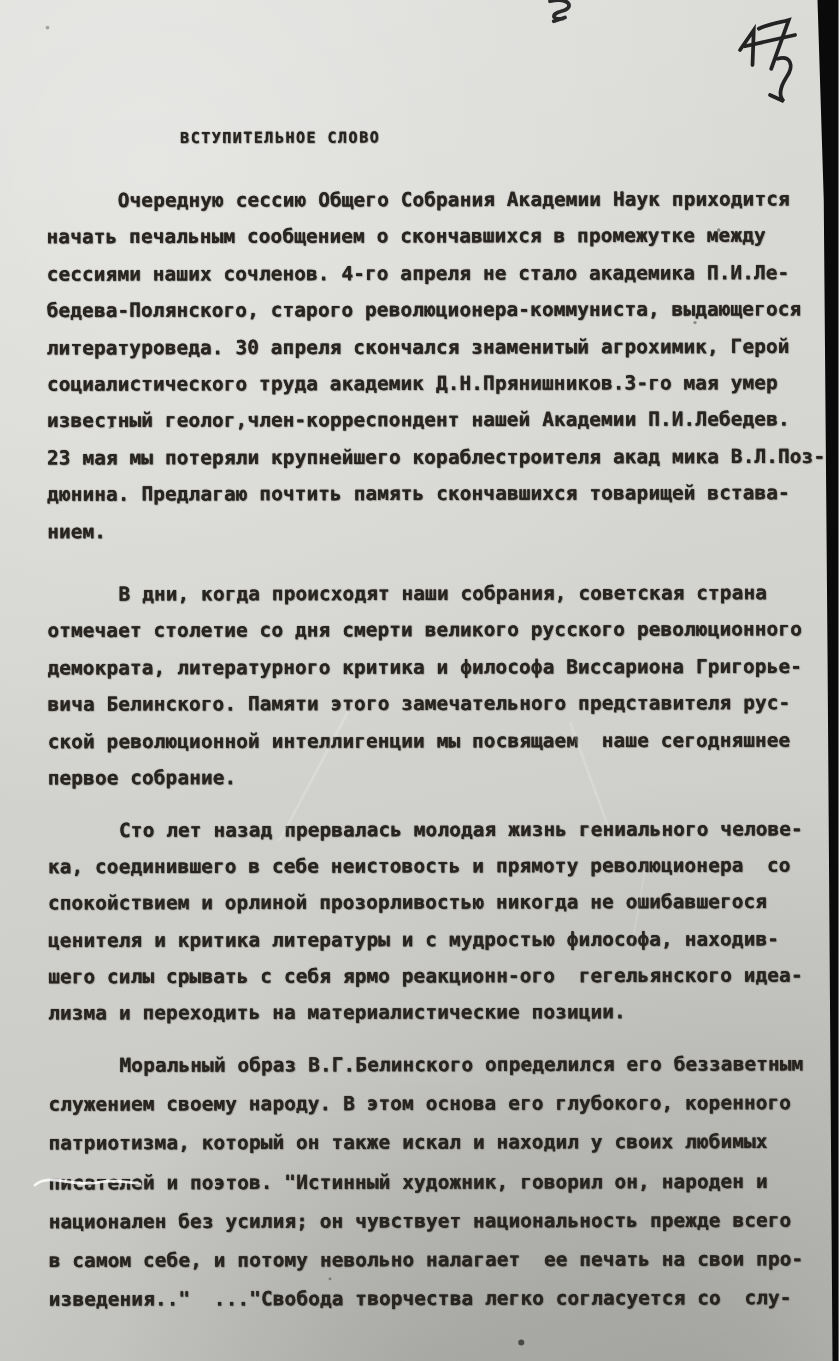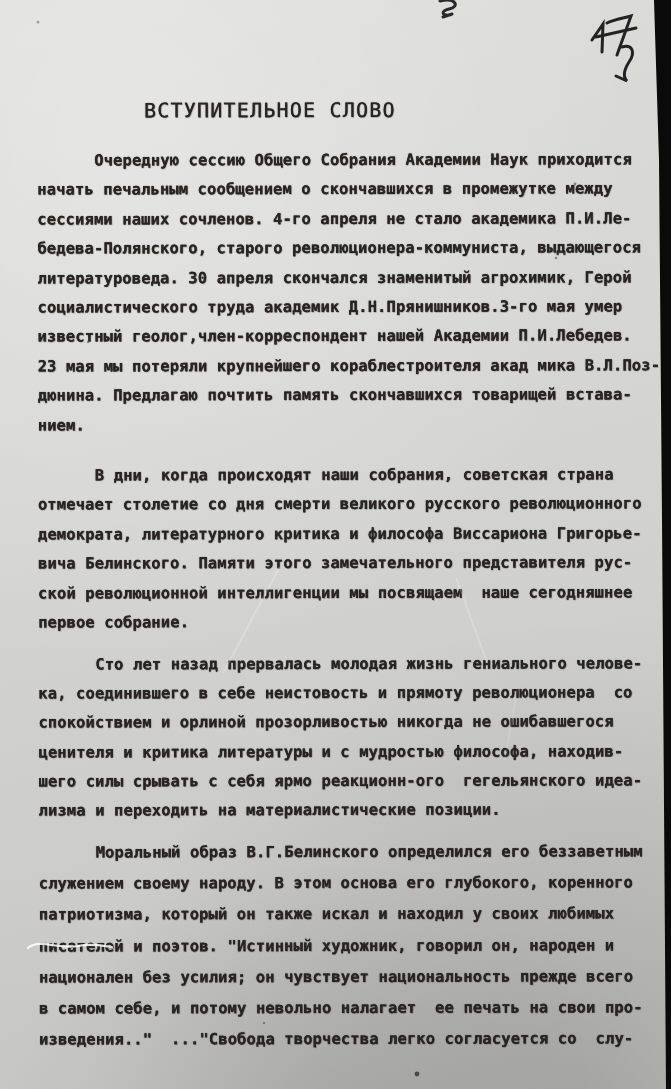--- a/index.html
+++ b/index.html
@@ -14,21 +14,21 @@
       linear-gradient(168deg, #ddddda 0%, #d5d5d1 40%, #ccccc8 72%, #c2c2be 100%);
     font-family:"DejaVu Sans Mono","Liberation Mono",monospace;
   }
   .typearea{
     position:absolute;inset:0;
     transform:rotate(-0.12deg);
     color:#282521;
   }
   .doc-title{
     position:absolute;left:145px;top:100px;
-    font-size:20px;line-height:20px;font-weight:normal;
+    font-size:12px;line-height:20px;font-weight:bold;
     letter-spacing:1.2px;
     text-shadow:0 0 0.9px rgba(30,26,22,0.95), 0.6px 0.6px 0.7px rgba(30,26,22,0.35);
   }
   .para{
     position:absolute;left:38px;width:628px;
     font-size:15.5px;font-weight:bold;
     white-space:pre-wrap;
     text-indent:57px;
     letter-spacing:0.1px;
     text-shadow:0 0 0.9px rgba(30,26,22,0.9), 0.6px 0.6px 0.8px rgba(30,26,22,0.30);

